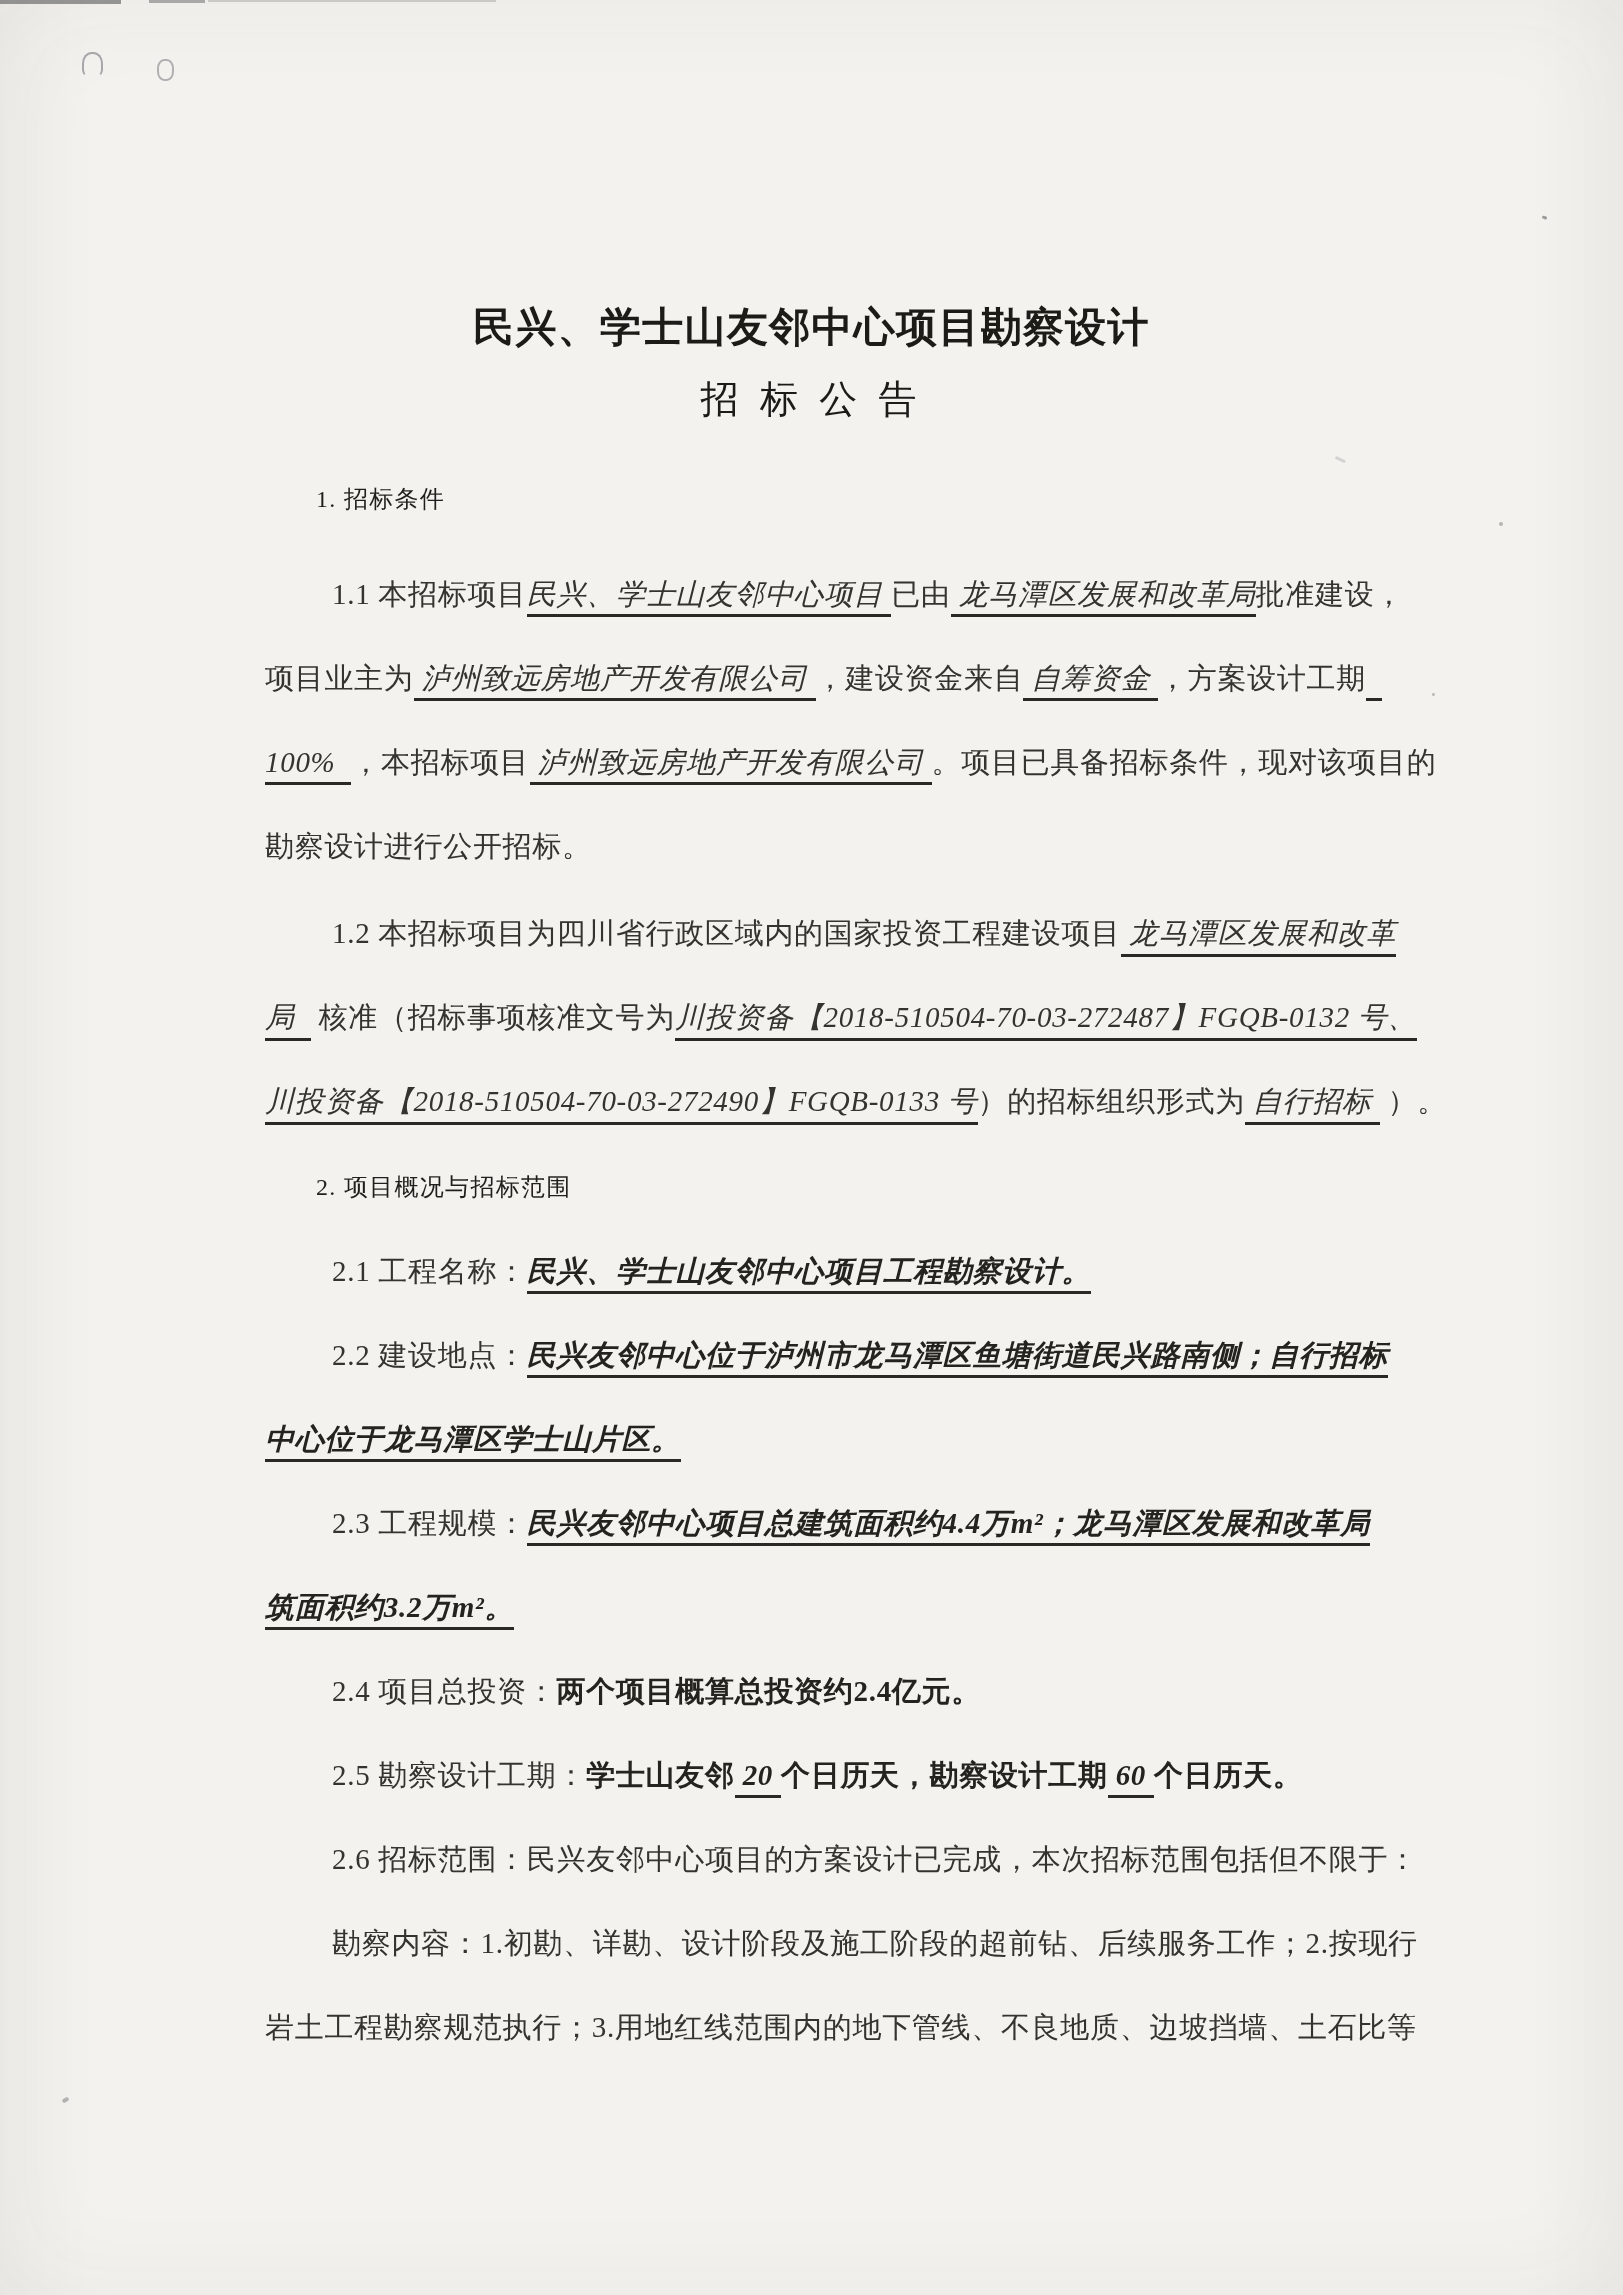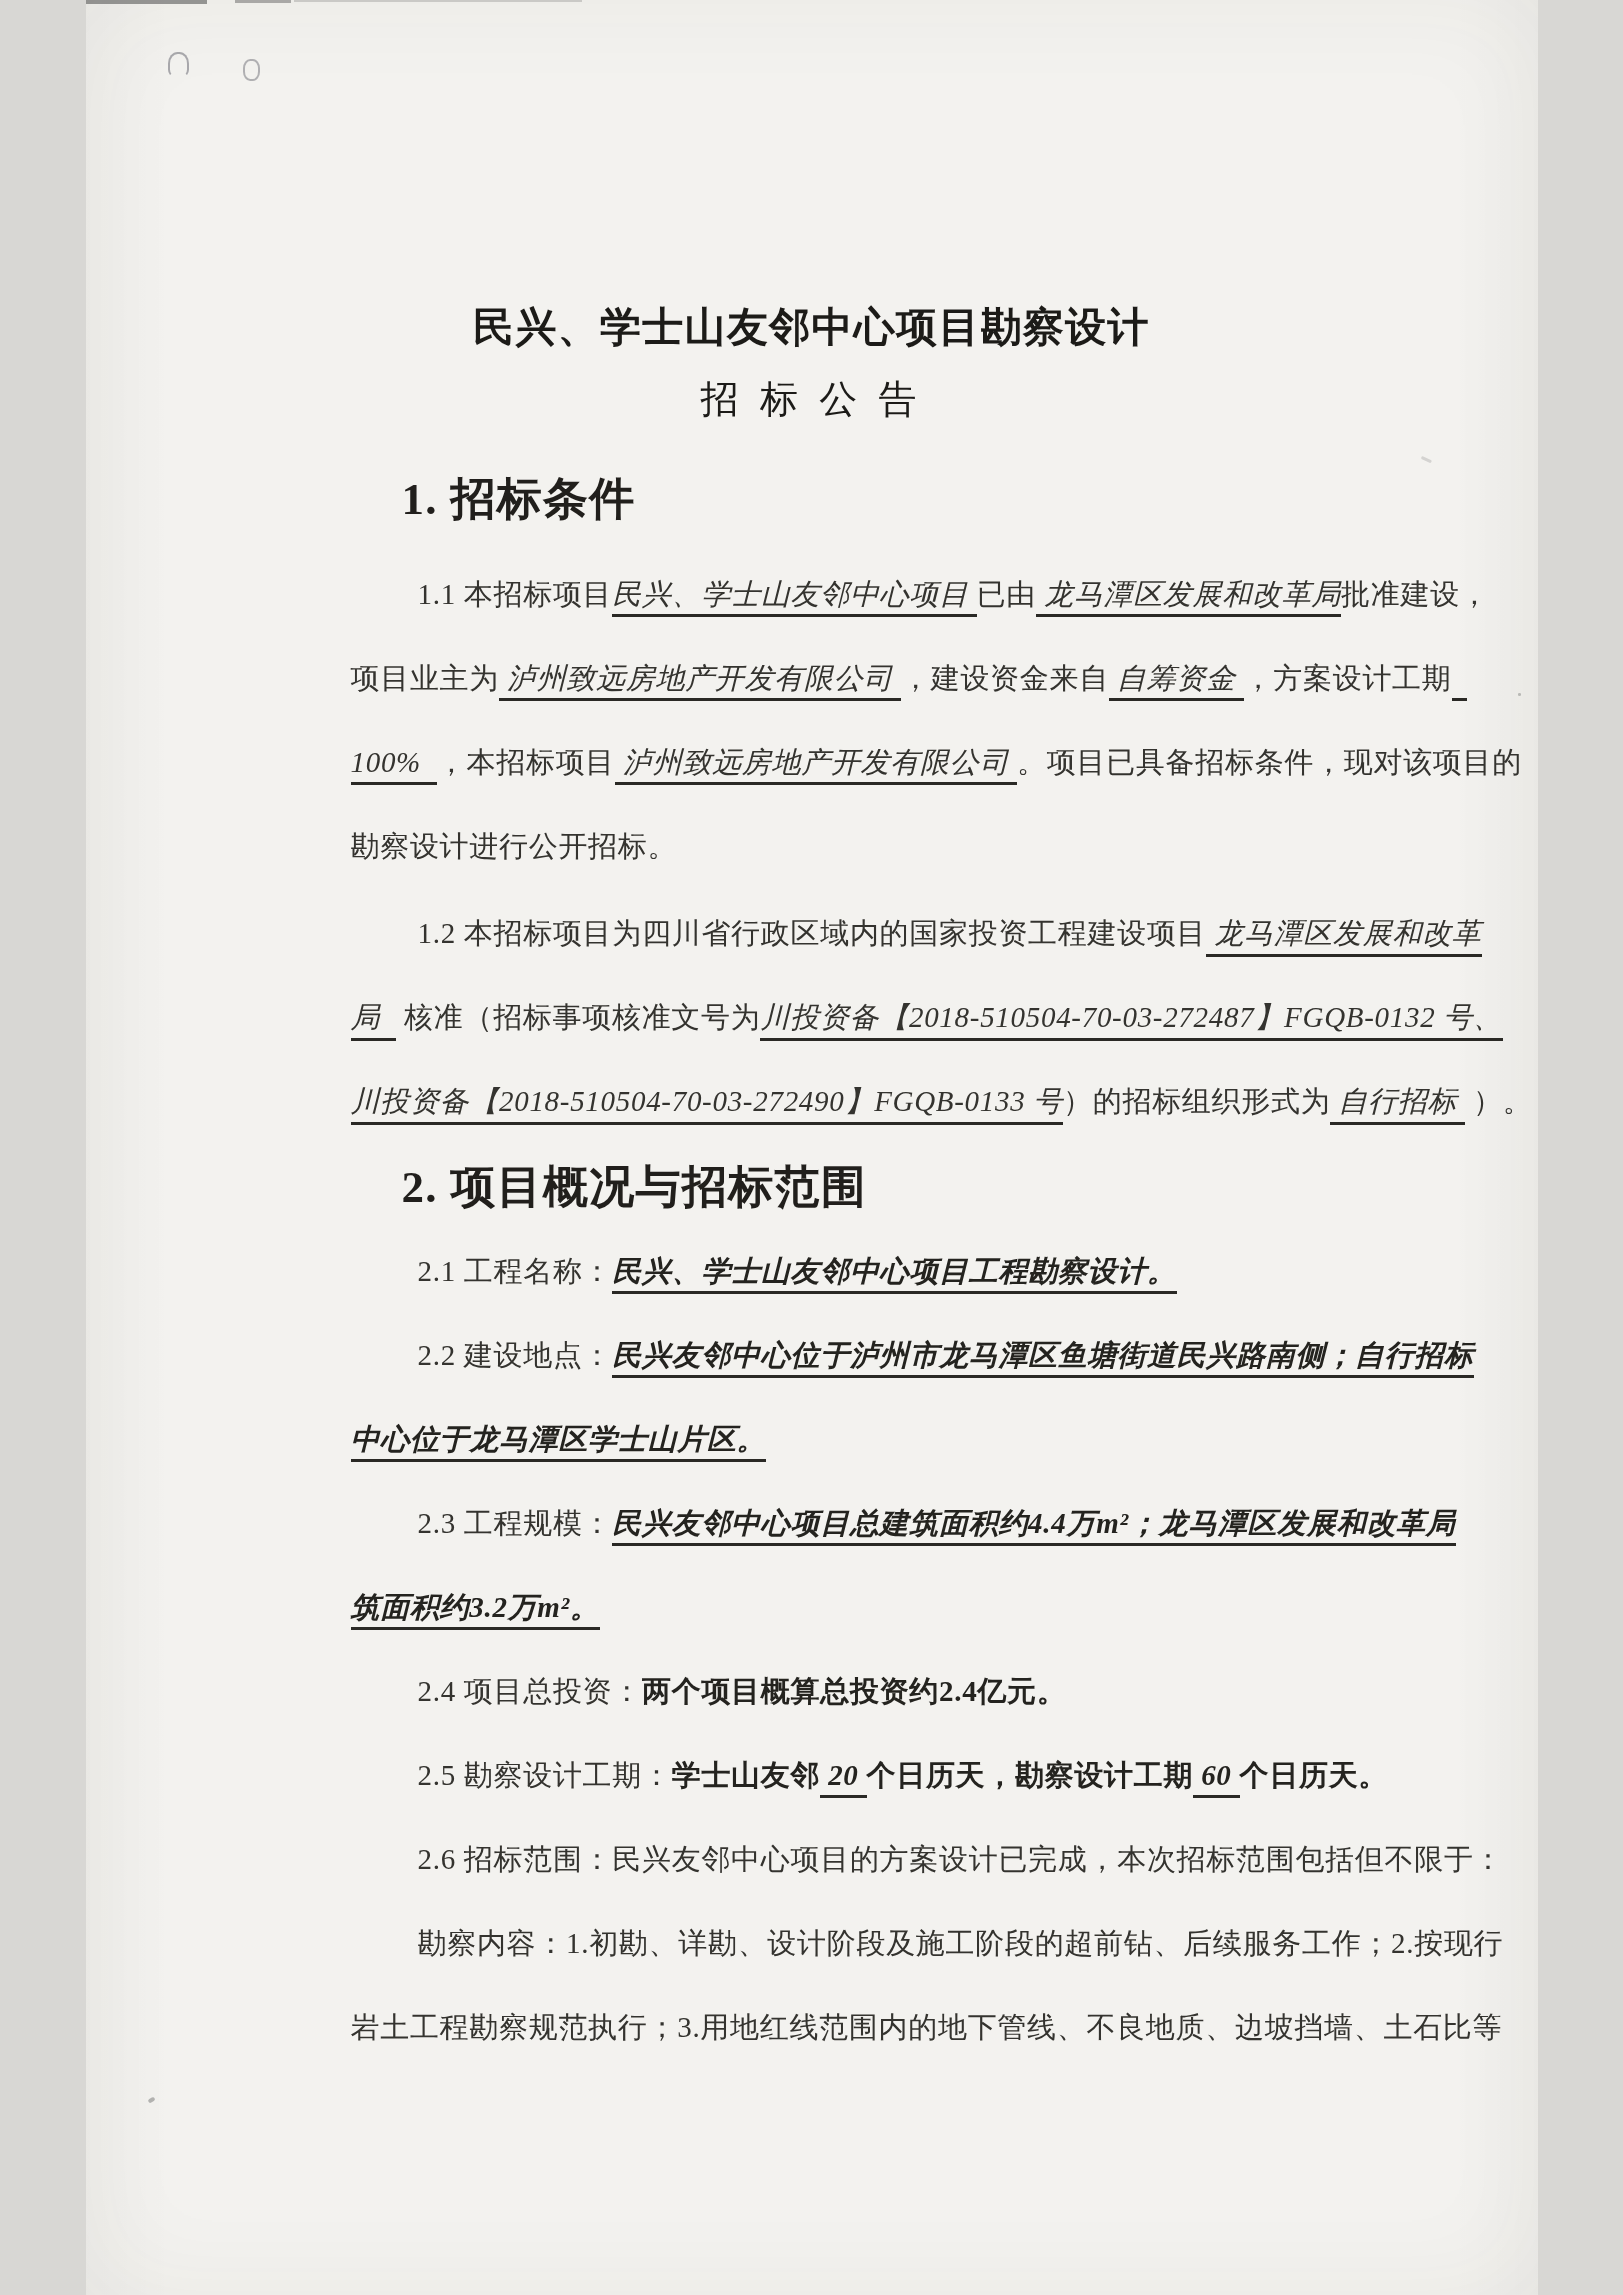--- a/index.html
+++ b/index.html
@@ -1,18 +1,18 @@
 <!DOCTYPE html>
 <html style="font-size:10.5px"><head>
 <meta charset="utf-8">
 <style>
   html, body { margin: 0; padding: 0; background: #d8d7d4; }
   .page {
     position: relative;
-    width: 1452px;
+    width: 1623px;
     height: 2295px;
     margin: 0 auto;
     background: #f3f2ef;
     background-image: linear-gradient(90deg, rgba(0,0,0,0.018) 0%, rgba(0,0,0,0) 6%, rgba(0,0,0,0) 94%, rgba(0,0,0,0.02) 100%);
     box-shadow: inset 0 0 105px rgba(60,55,40,0.05);
     font-family: "Liberation Serif", "DejaVu Serif", serif;
     overflow: hidden;
   }
   .title1 {
     margin-top: 291px;
@@ -41,22 +41,22 @@
     height: 84px;
     line-height: 84px;
     font-size: 29px;
     color: #34332f;
     white-space: nowrap;
     letter-spacing: 0.7px;
   }
   .first { padding-left: 67px; }
   .cont  { padding-left: 0; }
   .heading {
-    font-size: 45px;
-    font-weight: bold;
+    font-size: 24px;
+    font-weight: normal;
     color: #211f1c;
     padding-left: 51px;
     letter-spacing: 1.3px;
   }
   .ln-0 { margin-top: 22px; }
   .ln-1 { margin-top: 10.5px; }
   .ln-5 { margin-top: 3.9px; }
   .ln-8 { margin-top: 1.3px; }
   .u {
     border-bottom: 3.3px solid #2a2925;

